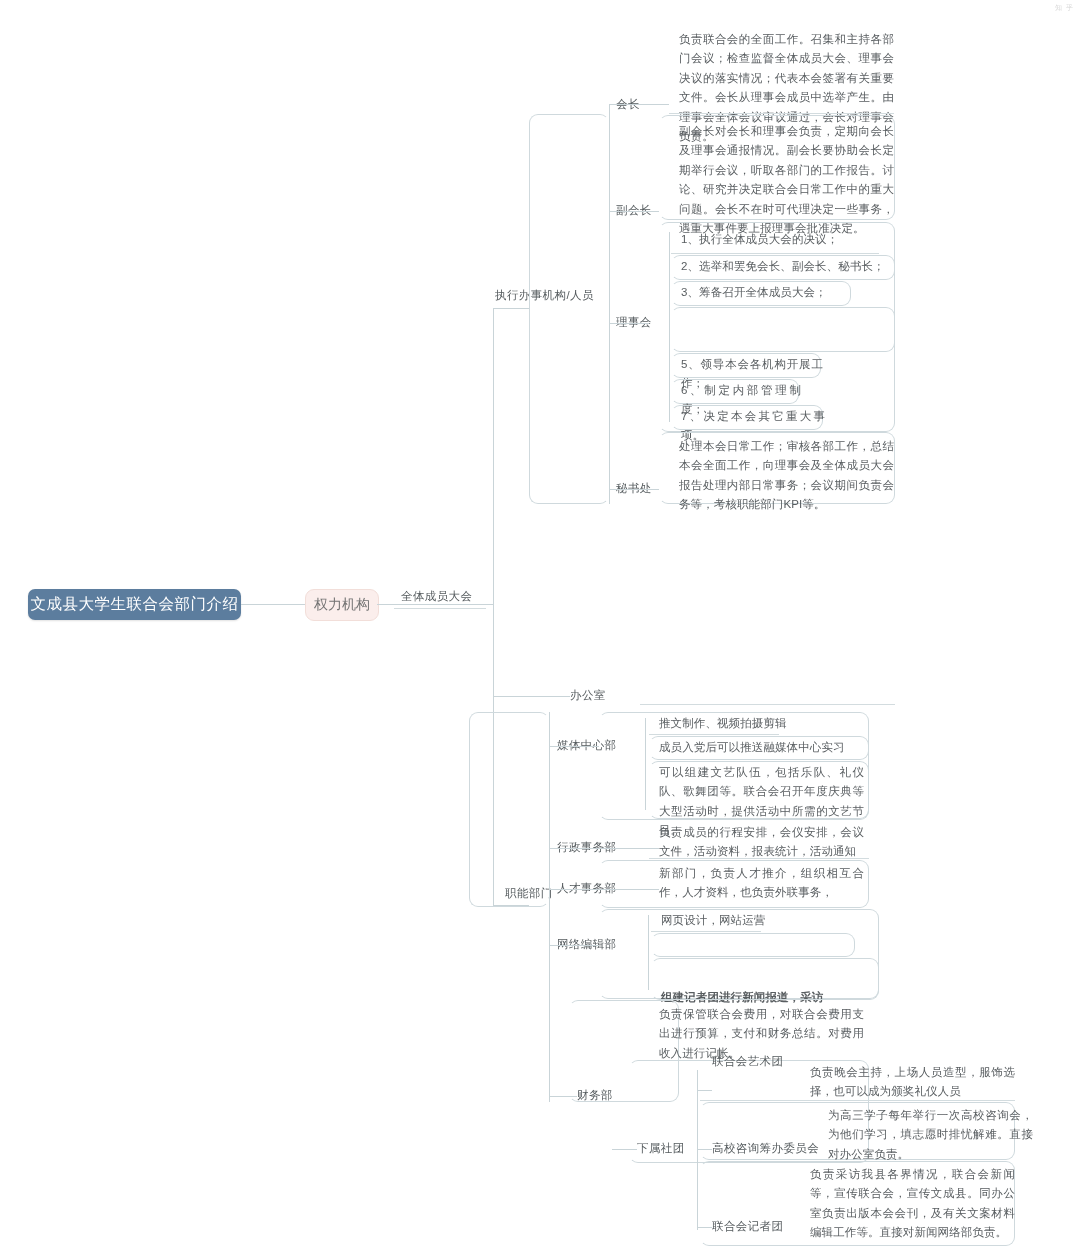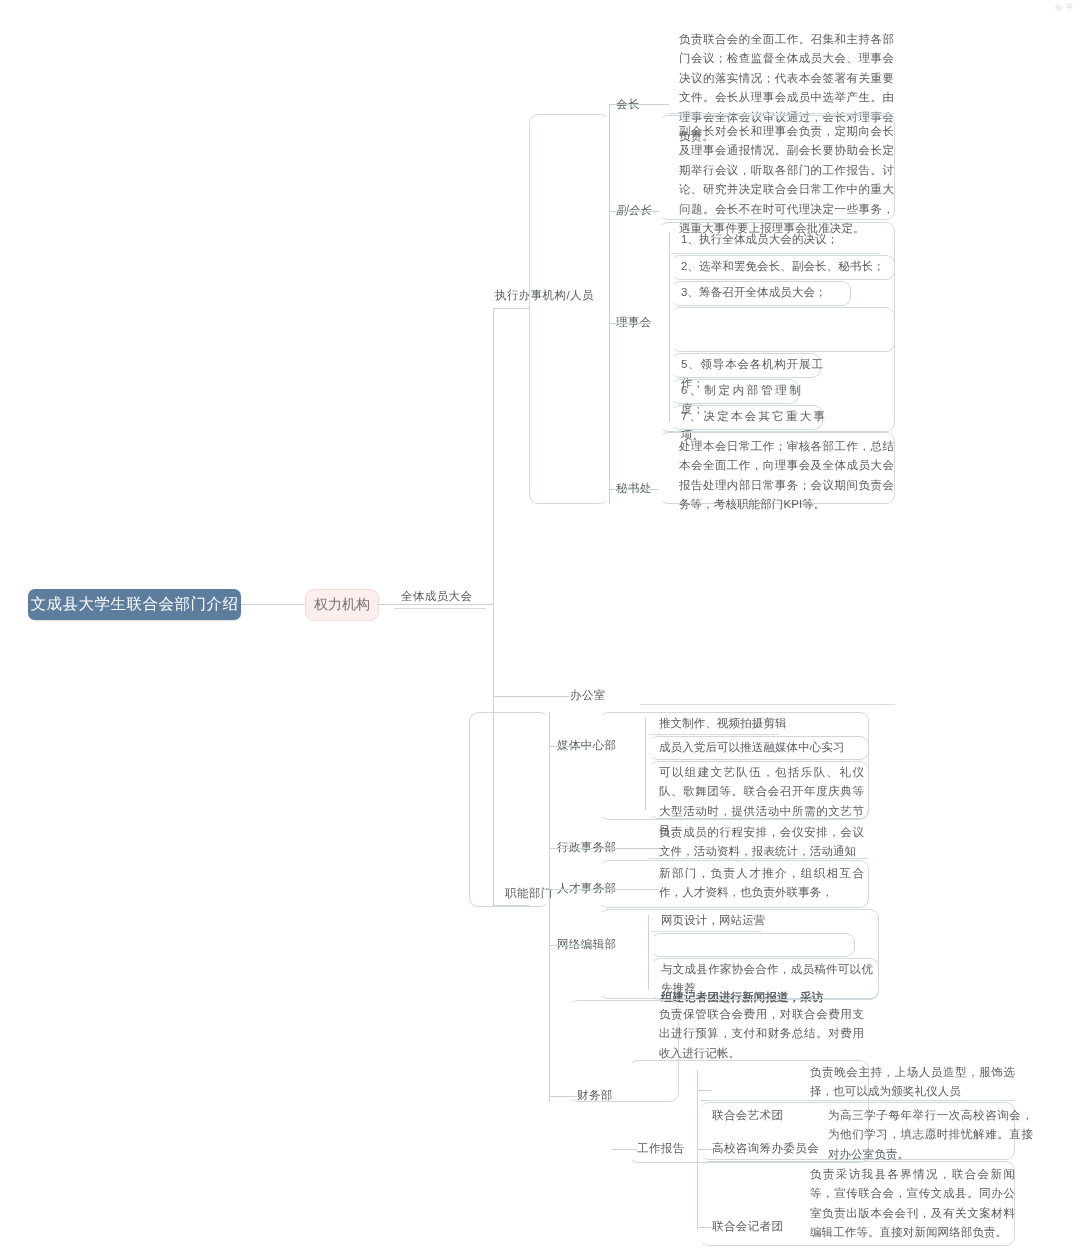--- a/index.html
+++ b/index.html
@@ -104,21 +104,21 @@
 
   <div class="rbox nb-r" style="left:529px;top:114px;width:80px;height:390px;"></div>
   <div class="ln lnv" style="left:609px;top:104px;height:400px;"></div>
 
   <div class="lbl" style="left:616px;top:97px;">会长</div>
   <div class="ln lnh" style="left:609px;top:104px;width:60px;"></div>
   <div class="para" style="left:679px;top:30px;width:215px;">负责联合会的全面工作。召集和主持各部门会议；检查监督全体成员大会、理事会决议的落实情况；代表本会签署有关重要文件。会长从理事会成员中选举产生。由理事会全体会议审议通过，会长对理事会负责。</div>
   <div class="ul" style="left:669px;top:113px;width:225px;"></div>
 
   <div class="rbox nb-l" style="left:659px;top:115px;width:236px;height:105px;"></div>
-  <div class="lbl" style="left:616px;top:203px;font-style:italic;">副会长</div>
+  <div class="lbl" style="left:616px;top:203px;">副会长</div>
   <div class="ln lnh" style="left:609px;top:211px;width:50px;"></div>
   <div class="para" style="left:679px;top:122px;width:215px;">副会长对会长和理事会负责，定期向会长及理事会通报情况。副会长要协助会长定期举行会议，听取各部门的工作报告。讨论、研究并决定联合会日常工作中的重大问题。会长不在时可代理决定一些事务，遇重大事件要上报理事会批准决定。</div>
 
   <div class="rbox nb-l" style="left:659px;top:222px;width:236px;height:210px;"></div>
   <div class="lbl" style="left:616px;top:315px;">理事会</div>
   <div class="ln lnh" style="left:609px;top:323px;width:40px;"></div>
   <div class="ln lnv" style="left:669px;top:232px;height:190px;"></div>
 
   <div class="para one" style="left:681px;top:230px;width:200px;">1、执行全体成员大会的决议；</div>
   <div class="ul" style="left:671px;top:253px;width:208px;"></div>
@@ -181,33 +181,32 @@
   <div class="ln lnh" style="left:549px;top:945px;width:50px;"></div>
   <div class="ln lnv" style="left:648px;top:915px;height:75px;"></div>
 
   <div class="para one" style="left:661px;top:911px;width:200px;">网页设计，网站运营</div>
   <div class="ul" style="left:651px;top:931px;width:110px;"></div>
 
   <div class="rbox nb-l" style="left:651px;top:933px;width:204px;height:24px;"></div>
   <div class="para one" style="left:661px;top:988px;width:194px;font-weight:bold;">组建记者团进行新闻报道，采访</div>
 
   <div class="rbox nb-l" style="left:651px;top:958px;width:228px;height:42px;"></div>
-  <div class="para" style="left:661px;top:960px;width:212px;">与文成县作家协会合作，成员稿件可以优先推荐</div>
 
   <div class="rbox nb-l" style="left:569px;top:1000px;width:110px;height:102px;"></div>
   <div class="lbl" style="left:577px;top:1088px;">财务部</div>
   <div class="ln lnh" style="left:549px;top:1096px;width:28px;"></div>
   <div class="para" style="left:659px;top:1005px;width:205px;">负责保管联合会费用，对联合会费用支出进行预算，支付和财务总结。对费用收入进行记帐。</div>
 
   <div class="rbox nb-l" style="left:629px;top:1060px;width:240px;height:103px;"></div>
-  <div class="lbl" style="left:637px;top:1141px;">工作报告</div>
+  <div class="lbl" style="left:637px;top:1141px;">下属社团</div>
   <div class="ln lnh" style="left:612px;top:1149px;width:25px;"></div>
   <div class="ln lnv" style="left:697px;top:1070px;height:160px;"></div>
 
-  <div class="lbl" style="left:712px;top:1108px;font-family:Liberation Mono, monospace;">联合会艺术团</div>
+  <div class="lbl" style="left:712px;top:1054px;font-family:Liberation Mono, monospace;">联合会艺术团</div>
   <div class="ln lnh" style="left:697px;top:1090px;width:15px;"></div>
   <div class="para" style="left:810px;top:1063px;width:205px;">负责晚会主持，上场人员造型，服饰选择，也可以成为颁奖礼仪人员</div>
   <div class="ul" style="left:700px;top:1100px;width:315px;"></div>
 
   <div class="rbox nb-l" style="left:700px;top:1102px;width:315px;height:58px;"></div>
   <div class="lbl" style="left:712px;top:1141px;">高校咨询筹办委员会</div>
   <div class="ln lnh" style="left:697px;top:1149px;width:15px;"></div>
   <div class="para" style="left:810px;top:1106px;width:205px;margin-left:18px;">为高三学子每年举行一次高校咨询会，为他们学习，填志愿时排忧解难。直接对办公室负责。</div>
 
   <div class="rbox nb-l" style="left:700px;top:1161px;width:315px;height:85px;"></div>

